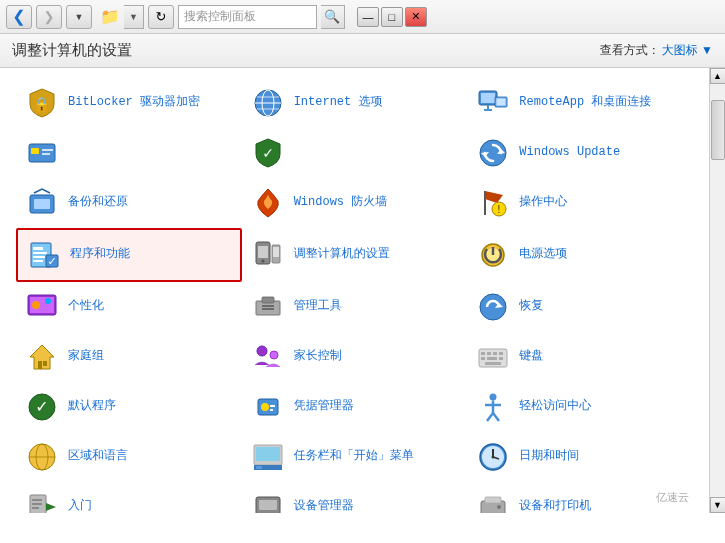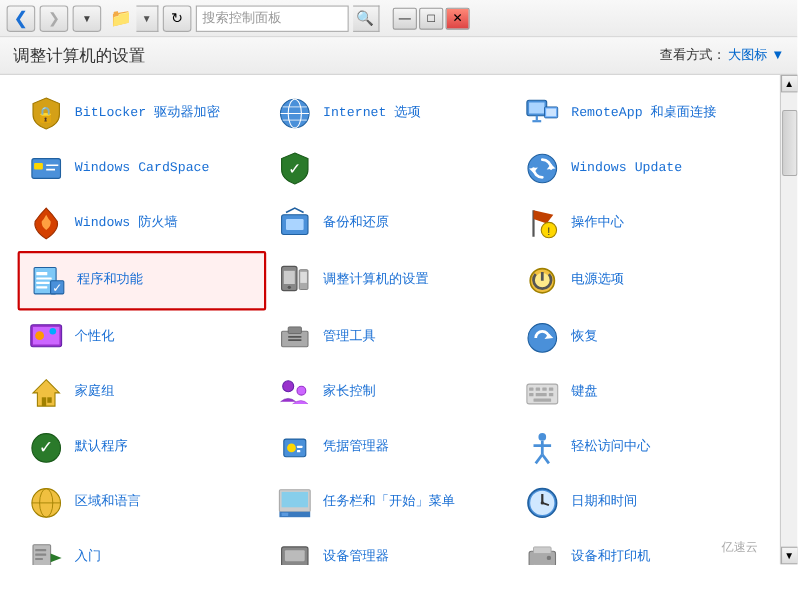--- a/index.html
+++ b/index.html
@@ -304,21 +304,20 @@
         </div>
         <div class="grid-item">
           <div class="item-icon">
             <svg class="icon-svg" viewBox="0 0 32 32">
               <rect x="3" y="7" width="26" height="18" rx="2" fill="#4a90d9" stroke="#2060a0" stroke-width="1"></rect>
               <rect x="5" y="11" width="8" height="6" rx="1" fill="#ffd700"></rect>
               <line x1="16" y1="13" x2="27" y2="13" stroke="#fff" stroke-width="1.5"></line>
               <line x1="16" y1="17" x2="24" y2="17" stroke="#fff" stroke-width="1.5"></line>
             </svg>
           </div>
-          <span class="item-label">Windows CardSpace</span>
         </div>
         <div class="grid-item">
           <div class="item-icon">
             <svg class="icon-svg" viewBox="0 0 32 32">
               <path d="M16 2 L28 7 L28 17 Q28 26 16 30 Q4 26 4 17 L4 7 Z" fill="#2a7a2a" stroke="#1a5a1a" stroke-width="1"></path>
               <text x="16" y="21" text-anchor="middle" font-size="14" fill="#fff">✓</text>
             </svg>
           </div>
         </div>
         <div class="grid-item">
@@ -329,35 +328,35 @@
               <polygon points="24,12 28,16 20,17" fill="#fff"></polygon>
               <path d="M16 24 A8 8 0 0 1 8 16" fill="none" stroke="#fff" stroke-width="2.5" stroke-linecap="round"></path>
               <polygon points="8,20 4,16 12,15" fill="#fff"></polygon>
             </svg>
           </div>
           <span class="item-label">Windows Update</span>
         </div>
         <div class="grid-item">
           <div class="item-icon">
             <svg class="icon-svg" viewBox="0 0 32 32">
-              <path d="M16 2 Q22 8 26 14 Q28 22 16 30 Q4 22 6 14 Q10 8 16 2Z" fill="#d44000" stroke="#a03000" stroke-width="1"></path>
-              <path d="M16 8 Q18 12 20 14 Q21 18 16 22 Q11 18 12 14 Q14 12 16 8Z" fill="#ffa040"></path>
-            </svg>
-          </div>
-          <span class="item-label">Windows 防火墙</span>
-        </div>
-        <div class="grid-item">
-          <div class="item-icon">
-            <svg class="icon-svg" viewBox="0 0 32 32">
               <rect x="4" y="8" width="24" height="18" rx="2" fill="#4a90d9" stroke="#2060a0" stroke-width="1"></rect>
               <rect x="8" y="12" width="16" height="10" rx="1" fill="#aad4ff"></rect>
               <path d="M8 6 L16 2 L24 6" fill="none" stroke="#2060a0" stroke-width="1.5"></path>
             </svg>
           </div>
           <span class="item-label">备份和还原</span>
+        </div>
+        <div class="grid-item">
+          <div class="item-icon">
+            <svg class="icon-svg" viewBox="0 0 32 32">
+              <path d="M16 2 Q22 8 26 14 Q28 22 16 30 Q4 22 6 14 Q10 8 16 2Z" fill="#d44000" stroke="#a03000" stroke-width="1"></path>
+              <path d="M16 8 Q18 12 20 14 Q21 18 16 22 Q11 18 12 14 Q14 12 16 8Z" fill="#ffa040"></path>
+            </svg>
+          </div>
+          <span class="item-label">Windows 防火墙</span>
         </div>
         <div class="grid-item">
           <div class="item-icon">
             <svg class="icon-svg" viewBox="0 0 32 32">
               <line x1="8" y1="4" x2="8" y2="28" stroke="#555" stroke-width="2"></line>
               <path d="M8 4 L26 8 L20 16 L8 12 Z" fill="#c04000"></path>
               <circle cx="22" cy="22" r="7" fill="#ffd700" stroke="#a08000" stroke-width="1"></circle>
               <text x="22" y="26" text-anchor="middle" font-size="10" fill="#333">!</text>
             </svg>
           </div>

